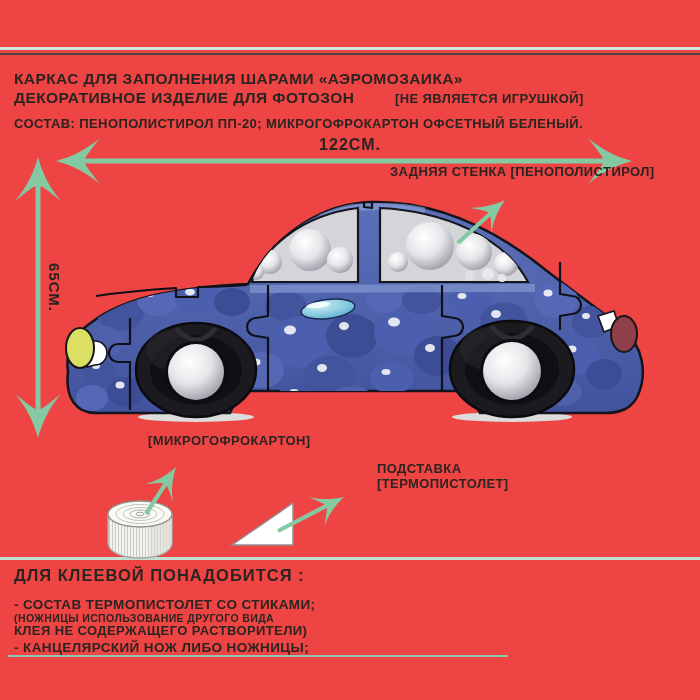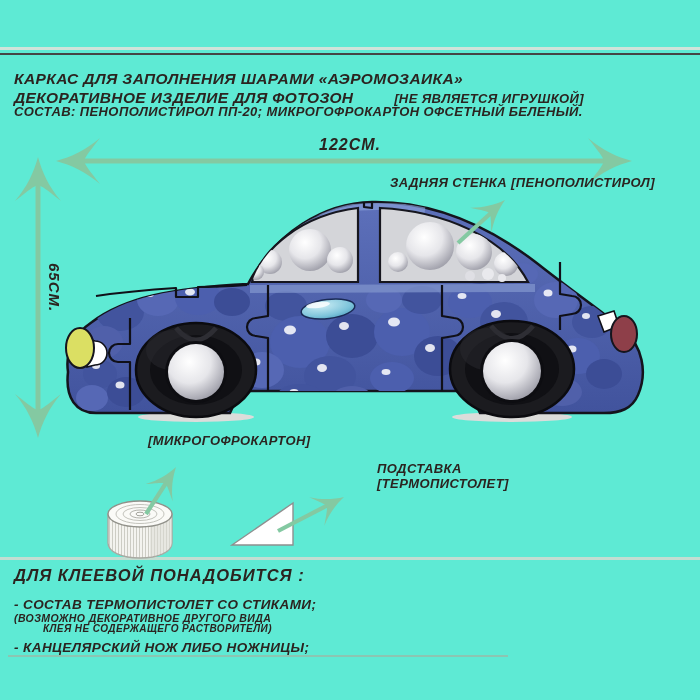--- a/index.html
+++ b/index.html
@@ -1,35 +1,35 @@
 <!DOCTYPE html>
 <html><head>
 <meta charset="utf-8">
 <style>
   html,body{margin:0;padding:0;}
   body{
     width:700px;height:700px;background:#ffffff;
     font-family:"Liberation Sans","DejaVu Sans",sans-serif;
   }
-  .page{position:relative;width:700px;height:700px;background:#5eead4;overflow:hidden;font-style:italic;}
+  .page{position:relative;width:700px;height:700px;background:#ef4444;overflow:hidden;}
   .gfx{position:absolute;left:0;top:0;}
   .txt{position:absolute;font-weight:bold;color:#2b2420;white-space:nowrap;letter-spacing:.4px;}
   .title-l1{left:14px;top:70px;font-size:15.5px;}
   .title-l2{left:14px;top:89px;font-size:15.5px;}
   .title-l2 .note{font-size:13px;padding-left:36px;}
-  .title-l3{left:14px;top:104px;font-size:13px;}
+  .title-l3{left:14px;top:116px;font-size:13px;}
   .width-label{left:0px;top:136px;width:700px;text-align:center;font-size:16px;letter-spacing:1px;}
   .height-label{left:63px;top:263px;font-size:15px;letter-spacing:1px;transform-origin:0 0;transform:rotate(90deg);}
-  .backwall-label{left:390px;top:175px;font-size:13px;}
+  .backwall-label{left:390px;top:164px;font-size:13px;}
   .tape-label{left:148px;top:433px;font-size:13px;line-height:15px;}
   .stand-label{left:357px;top:461px;font-size:13px;line-height:15px;margin-left:20px;}
   .asm-heading{left:14px;top:566px;font-size:16.5px;letter-spacing:1px;}
   .asm-item1{left:14px;top:597px;font-size:13.5px;}
   .asm-note1{left:14px;top:612px;font-size:10.5px;}
-  .asm-note2{left:14px;top:623px;font-size:10px;margin-left:29px;}
+  .asm-note2{left:14px;top:623px;font-size:13px;}
   .asm-item2{left:14px;top:640px;font-size:13.5px;}
   .divider{position:absolute;left:0;}
   .top-teal{top:47px;width:700px;height:3px;background:#cfe4da;}
   .top-dark{top:53px;width:700px;height:2px;background:#454545;}
   .mid-teal{top:557px;width:700px;height:2.5px;background:#c2ded2;}
   .bottom-underline{top:655px;left:8px;width:500px;height:1.5px;background:#8cc5b2;}
 </style>
 </head>
 <body>
 
@@ -246,17 +246,17 @@
     <div>[МИКРОГОФРОКАРТОН]</div>
   </div>
 
   <div class="txt stand-label">
     <div>ПОДСТАВКА</div>
     <div>[ТЕРМОПИСТОЛЕТ]</div>
   </div>
 
   <div class="txt asm-heading">ДЛЯ КЛЕЕВОЙ ПОНАДОБИТСЯ :</div>
   <div class="txt asm-item1">- СОСТАВ ТЕРМОПИСТОЛЕТ СО СТИКАМИ;</div>
-  <div class="txt asm-note1">(ВОЗМОЖНО ДЕКОРАТИВНОЕ ДРУГОГО ВИДА</div>
+  <div class="txt asm-note1">(НОЖНИЦЫ ИСПОЛЬЗОВАНИЕ ДРУГОГО ВИДА</div>
   <div class="txt asm-note2">КЛЕЯ НЕ СОДЕРЖАЩЕГО РАСТВОРИТЕЛИ)</div>
   <div class="txt asm-item2">- КАНЦЕЛЯРСКИЙ НОЖ ЛИБО НОЖНИЦЫ;</div>
 
 </div>
 
 </body></html>

